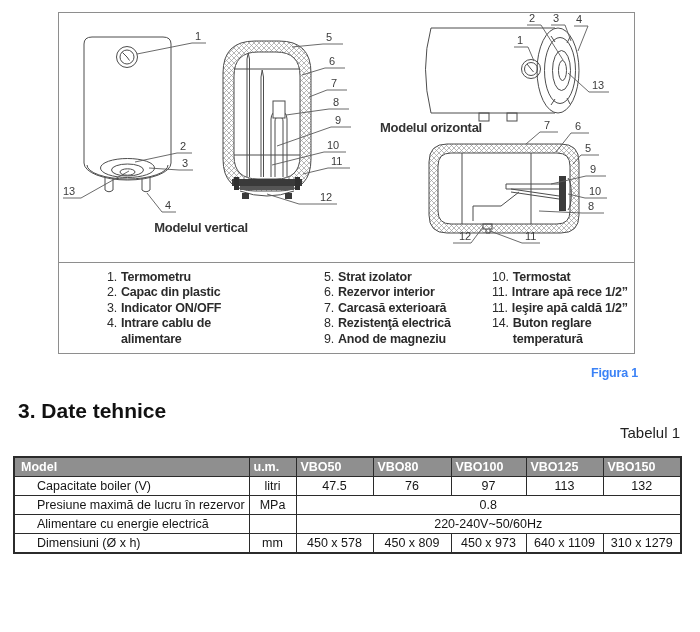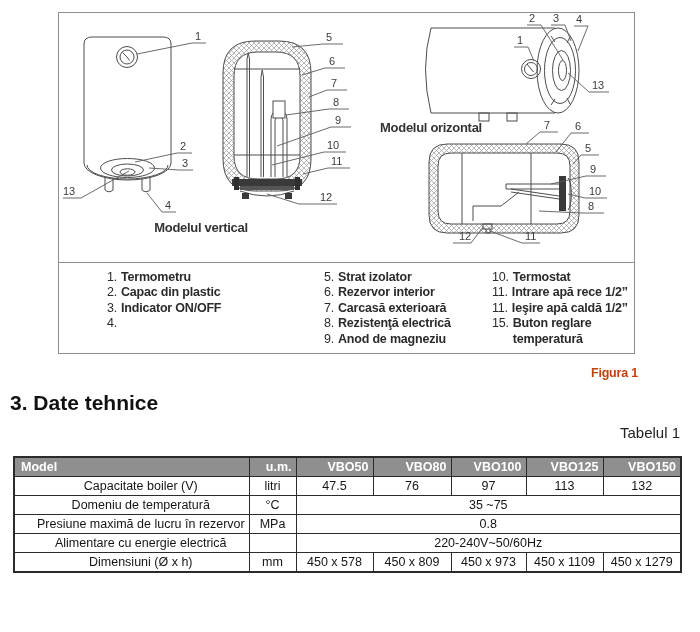--- a/index.html
+++ b/index.html
@@ -18,40 +18,40 @@
     border-top:1px solid #8e8e8e;
   }
   .lcol{position:absolute;top:7px;font-size:12.5px;line-height:15.4px;
         letter-spacing:-0.2px;color:#2b2b2b;}
   .lcol1{left:48px}.lcol2{left:265px}.lcol3{left:433px}
   .li{display:flex;}
   .li .num{flex:0 0 auto;margin-right:4px;}
   .li .txt{white-space:pre-line;font-weight:bold;}
   .figura-label{
     position:absolute;top:366px;right:62px;
-    font-size:12.5px;font-weight:700;color:#c2410c;letter-spacing:-0.2px;
+    font-size:12.5px;font-weight:700;color:#3b82f6;letter-spacing:-0.2px;
   }
   .heading{
     position:absolute;top:391px;left:10px;
     font-size:21px;font-weight:700;color:#111;
   }
   .tabelul-label{position:absolute;top:424px;right:20px;font-size:15px;color:#222;}
   table.spec{
     position:absolute;left:13px;top:456px;width:667px;
     border-collapse:collapse;table-layout:fixed;font-size:12.5px;
     border:2px solid #2b2b2b;
   }
   .spec th,.spec td{
     border:1px solid #2b2b2b;height:18px;padding:0 4px;
     overflow:hidden;white-space:nowrap;
   }
-  .spec th{background:#8f8f8f;color:#ffffff;text-align:right;font-weight:700;}
+  .spec th{background:#8f8f8f;color:#ffffff;text-align:left;font-weight:700;}
   .spec th.n{text-align:left;padding-left:6px;margin-left:14px;}
   .spec td{text-align:center;color:#151515;}
-  .spec td.n{text-align:center;padding-left:22px;}
+  .spec td.n{text-align:left;padding-left:22px;}
   .cn{font-family:"Liberation Sans",sans-serif;font-size:11px;fill:#3c3c3c;}
   .cap{font-family:"Liberation Sans",sans-serif;font-size:13px;font-weight:600;
        fill:#333;letter-spacing:-0.3px;}
 </style>
 </head>
 <body>
 
 <div class="figure-box">
   <svg class="diagrams" width="575" height="249" viewBox="0 0 575 249">
     <defs>
@@ -207,20 +207,22 @@
       <div class="li">
           <span class="num">2.</span>
           <span class="txt">Capac din plastic</span>
         </div>
       <div class="li">
           <span class="num">3.</span>
           <span class="txt">Indicator ON/OFF</span>
         </div>
       <div class="li">
           <span class="num">4.</span>
+          <span class="txt">Intrare cablu de
+alimentare</span>
         </div>
     </div>
     <div class="lcol lcol2">
       <div class="li">
           <span class="num">5.</span>
           <span class="txt">Strat izolator</span>
         </div>
       <div class="li">
           <span class="num">6.</span>
           <span class="txt">Rezervor interior</span>
@@ -245,31 +247,31 @@
         </div>
       <div class="li">
           <span class="num">11.</span>
           <span class="txt">Intrare apă rece 1/2”</span>
         </div>
       <div class="li">
           <span class="num">11.</span>
           <span class="txt">Ieşire apă caldă 1/2”</span>
         </div>
       <div class="li">
-          <span class="num">15.</span>
+          <span class="num">14.</span>
           <span class="txt">Buton reglare
 temperatură</span>
         </div>
     </div>
   </div>
 </div>
 
 <div class="figura-label">Figura 1</div>
 
-<h2 class="heading" style="margin:0;">3. Date tehnice</h2>
+<h2 class="heading" style="margin:8px;">3. Date tehnice</h2>
 
 <div class="tabelul-label">Tabelul 1</div>
 
 <table class="spec">
   <colgroup>
     <col style="width:235px">
       <col style="width:47px">
       <col style="width:77px">
     <col style="width:78px">
       <col style="width:75px">
@@ -291,37 +293,32 @@
     <tr>
       <td class="n">Capacitate boiler (V)</td>
       <td>litri</td>
       <td>47.5</td>
       <td>76</td>
       <td>97</td>
       <td>113</td>
       <td>132</td>
     </tr>
     <tr>
-      <td class="n">Domeniu de temperatură</td>
-      <td>°C</td>
-      <td colspan="5">35 ~75</td>
-    </tr>
-    <tr>
       <td class="n">Presiune maximă de lucru în rezervor</td>
       <td>MPa</td>
       <td colspan="5">0.8</td>
     </tr>
     <tr>
       <td class="n">Alimentare cu energie electrică</td>
       <td></td>
       <td colspan="5">220-240V~50/60Hz</td>
     </tr>
     <tr>
       <td class="n">Dimensiuni (Ø x h)</td>
       <td>mm</td>
       <td>450 x 578</td>
       <td>450 x 809</td>
       <td>450 x 973</td>
-      <td>450 x 1109</td>
-      <td>450 x 1279</td>
+      <td>640 x 1109</td>
+      <td>310 x 1279</td>
     </tr>
   </tbody>
 </table>
 
 </body></html>

